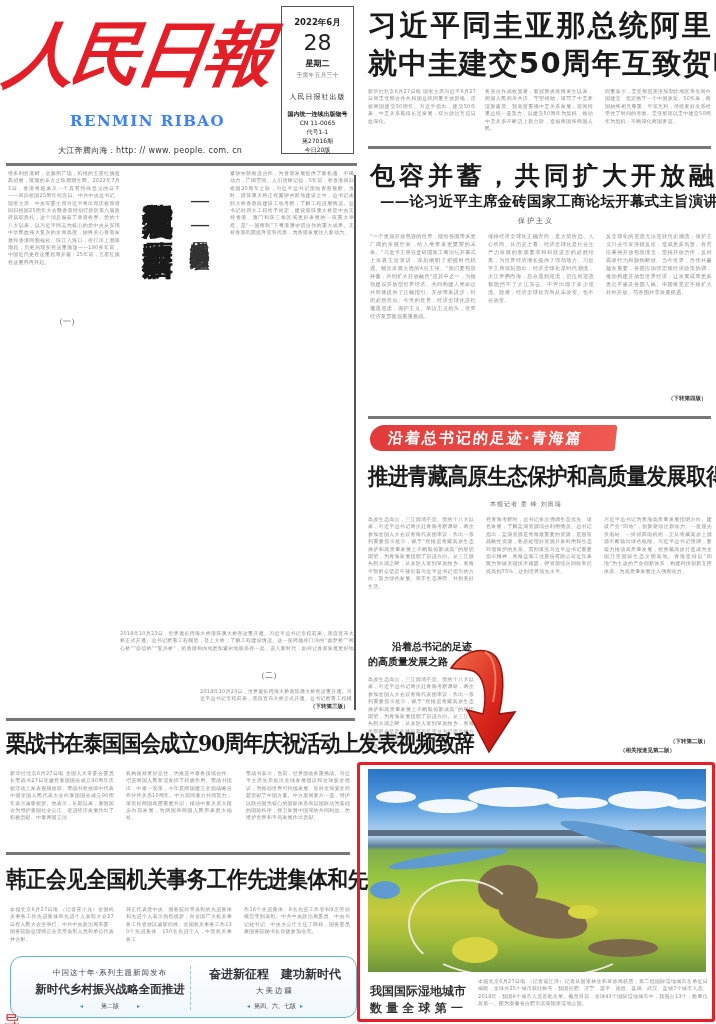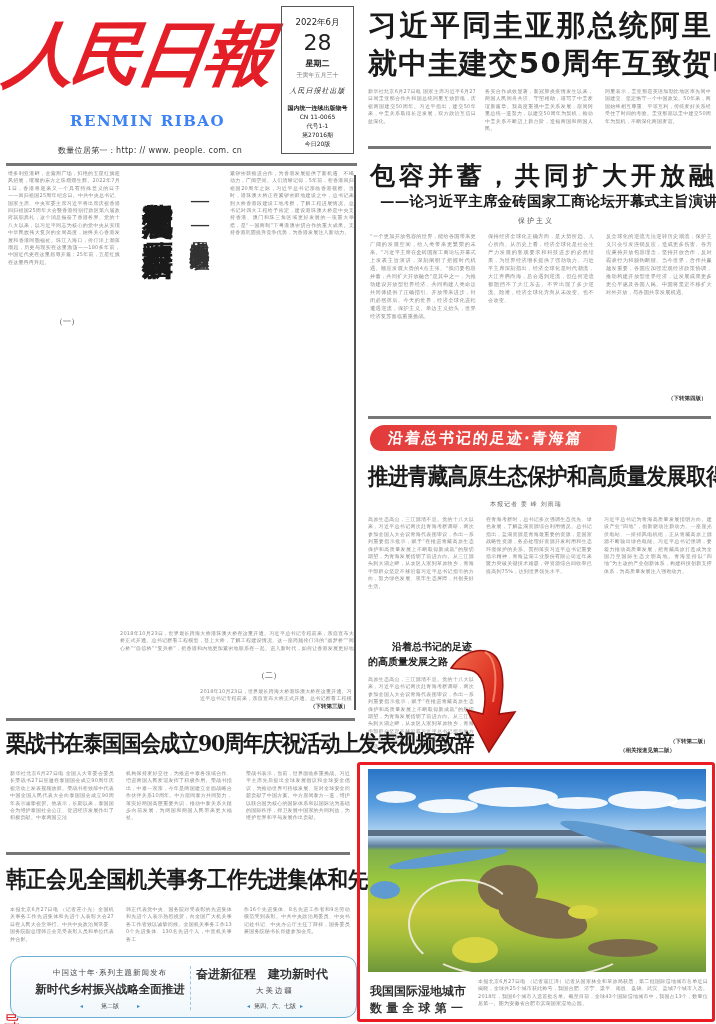--- a/index.html
+++ b/index.html
@@ -18,25 +18,25 @@
   .masthead-pinyin {
     left: 70px; top: 112px; color: #3b82f6; font-family: "DejaVu Serif", serif;
     font-size: 15px; font-weight: bold; letter-spacing: 1.5px;
   }
   .masthead-url { left: 58px; top: 145px; font-size: 8px; color: #333; letter-spacing: .3px; }
 
   .datebox {
     left: 281px; top: 6px; width: 73px; height: 148px; border: 1.5px solid #555;
     text-align: center; color: #222;
   }
-  .datebox .ym { font-size: 8.5px; margin-top: 10px; font-weight: normal; }
+  .datebox .ym { font-size: 8.5px; margin-top: 10px; font-weight: bold; }
   .datebox .day { font-size: 22px; margin-top: 2px; line-height: 24px; }
   .datebox .wk { font-size: 8px; font-weight: bold; margin-top: 3px; }
   .datebox .lunar { font-size: 6px; color: #777; margin-top: 2px; }
-  .datebox .pub { font-size: 7px; margin-top: 6px; letter-spacing: 1px; font-style: italic; }
+  .datebox .pub { font-size: 7px; margin-top: 12px; letter-spacing: 1px; }
   .datebox .sm { font-size: 6px; line-height: 9px; }
   .datebox .sm.first { margin-top: 7px; font-weight: bold; }
 
   
   .hl { font-family: "DejaVu Sans", sans-serif; font-weight: bold; color: #1a1a1a; white-space: nowrap; }
   .hl-serif { font-family: "DejaVu Serif", serif; font-weight: bold; color: #1a1a1a; white-space: nowrap; }
 
   .rule { background: #777; height: 3px; }
 
   
@@ -77,21 +77,21 @@
     border: 1.5px solid #6ab0d6; border-radius: 12px;
     background: linear-gradient(180deg, #ffffff 0%, #f0f7fb 100%);
   }
   .guide-tag { left: 4px; top: 967px; width: 14px; color: #d8242b; font-size: 16px; font-weight: normal; line-height: 14px; text-align: center; margin-top: 48px; }
 </style>
 </head>
 <body>
 
 <div class="abs masthead-logo">人民日報</div>
 <div class="abs masthead-pinyin">RENMIN RIBAO</div>
-<div class="abs masthead-url">数量位居第一：http: // www. people. com. cn</div>
+<div class="abs masthead-url">大江奔腾向海：http: // www. people. com. cn</div>
 
 <div class="abs datebox">
   <div class="ym">2022年6月</div>
   <div class="day">28</div>
   <div class="wk">星期二</div>
   <div class="lunar">壬寅年五月三十</div>
   <div class="pub">人民日报社出版</div>
   <div class="sm first">国内统一连续出版物号</div>
   <div class="sm">CN 11-0065</div>
   <div class="sm">代号1-1</div>
@@ -168,21 +168,21 @@
 <div class="abs guide"></div>
 <div class="abs guide-tag">导读</div>
 <div class="abs" style="left:190px;top:966px;width:1px;height:44px;border-left:1px dashed #9bc3da;"></div>
 
 <div class="abs" style="left:36px;top:968px;width:148px;text-align:center;font-family:'DejaVu Serif',serif;font-size:7.5px;color:#444;letter-spacing:1px;">中国这十年·系列主题新闻发布</div>
 <div class="abs" style="left:26px;top:982px;width:168px;text-align:center;font-size:11.5px;font-weight:bold;color:#333;">新时代乡村振兴战略全面推进</div>
 <div class="abs" style="left:36px;top:1002px;width:148px;text-align:center;font-size:6px;color:#444;">
   <span style="color:#3a8fc6;margin-right:18px;">◂</span><span>第二版</span><span style="color:#3a8fc6;margin-left:18px;">▸</span>
 </div>
 
-<div class="abs" style="left:196px;top:966px;width:158px;font-size:12px;font-weight:bold;color:#333;white-space:nowrap;">奋进新征程　建功新时代</div>
+<div class="abs" style="left:196px;top:966px;width:158px;text-align:center;font-size:12px;font-weight:bold;color:#333;white-space:nowrap;">奋进新征程　建功新时代</div>
 <div class="abs" style="left:196px;top:986px;width:158px;text-align:center;font-family:'DejaVu Serif',serif;font-size:7.5px;color:#444;letter-spacing:2px;">大美边疆</div>
 <div class="abs" style="left:196px;top:1002px;width:158px;text-align:center;font-size:6px;color:#444;">
   <span style="color:#3a8fc6;margin-right:4px;">◂</span><span>第四、六、七版</span><span style="color:#3a8fc6;margin-left:4px;">▸</span>
 </div>
 
 <div class="abs photo-frame"></div>
 <div class="abs photo">
 
   <div class="cloud" style="left:8px;top:22px;width:40px;height:12px;"></div>
   <div class="cloud" style="left:50px;top:30px;width:60px;height:14px;"></div>

